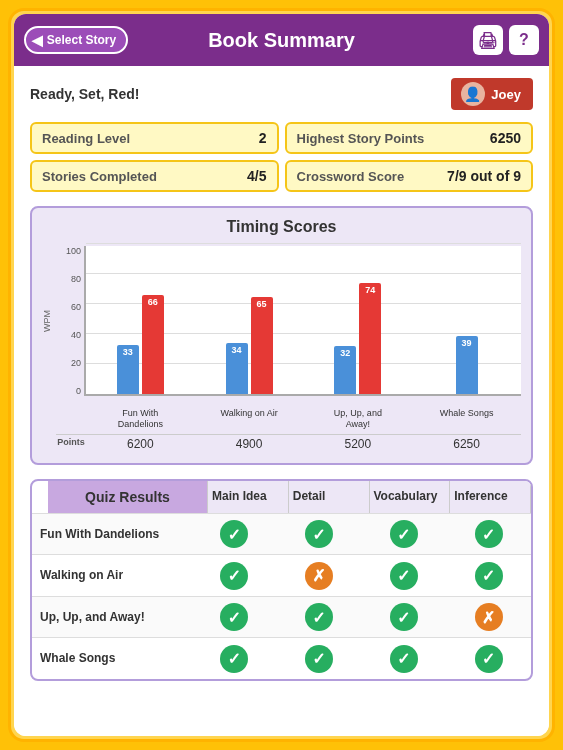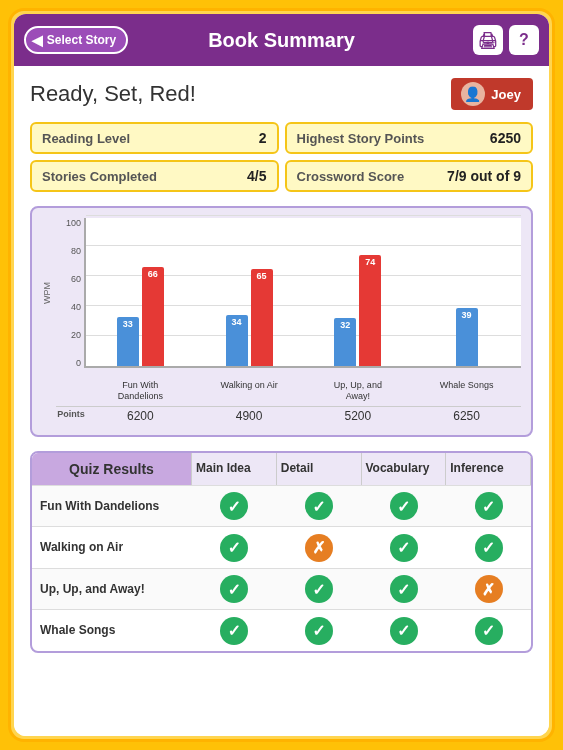--- a/index.html
+++ b/index.html
@@ -88,22 +88,22 @@
       background: #fff;
     }
     
     .title-row {
       display: flex;
       align-items: center;
       justify-content: space-between;
       margin-bottom: 12px;
     }
     .book-title {
-      font-size: 22px;
-      font-weight: normal;
+      font-size: 14px;
+      font-weight: bold;
       color: #333;
     }
     .user-badge {
       background: #C0392B;
       color: #fff;
       font-size: 13px;
       font-weight: bold;
       padding: 4px 12px 4px 10px;
       border-radius: 4px;
       display: flex;
@@ -231,20 +231,21 @@
     
     .quiz-section {
       border: 2px solid #B39DDB;
       border-radius: 8px;
       overflow: hidden;
     }
     .quiz-header {
       display: grid;
       grid-template-columns: 160px 1fr 1fr 1fr 1fr;
       background: #EDE7F6;
+      margin-left: 16px;
     }
     .quiz-header-cell {
       padding: 8px 4px;
       text-align: left;
       font-size: 12px;
       font-weight: bold;
       color: #333;
       border-right: 1px solid #ccc;
     }
     .quiz-header-cell:first-child {
@@ -324,20 +325,21 @@
         <span class="stat-label">Stories Completed</span>
         <span class="stat-value">4/5</span>
       </div>
       <div class="stat-cell">
         <span class="stat-label">Crossword Score</span>
         <span class="stat-value">7/9 out of 9</span>
       </div>
     </div>
 
     <div class="chart-section">
+      <div class="chart-title">Timing Scores</div>
       <div style="display:flex; align-items:flex-start;">
         <div style="display:flex; flex-direction:column; align-items:center; margin-right:2px;">
           <div class="wpm-label">WPM</div>
         </div>
         <div style="flex:1;">
           <div style="display:flex; align-items:flex-start; height:160px; position:relative;">
 
             <div style="display:flex; flex-direction:column; justify-content:space-between; height:150px; width:28px; text-align:right; padding-right:3px; font-size:9px; color:#555; flex-shrink:0;">
               <span>100</span>
               <span>80</span>

